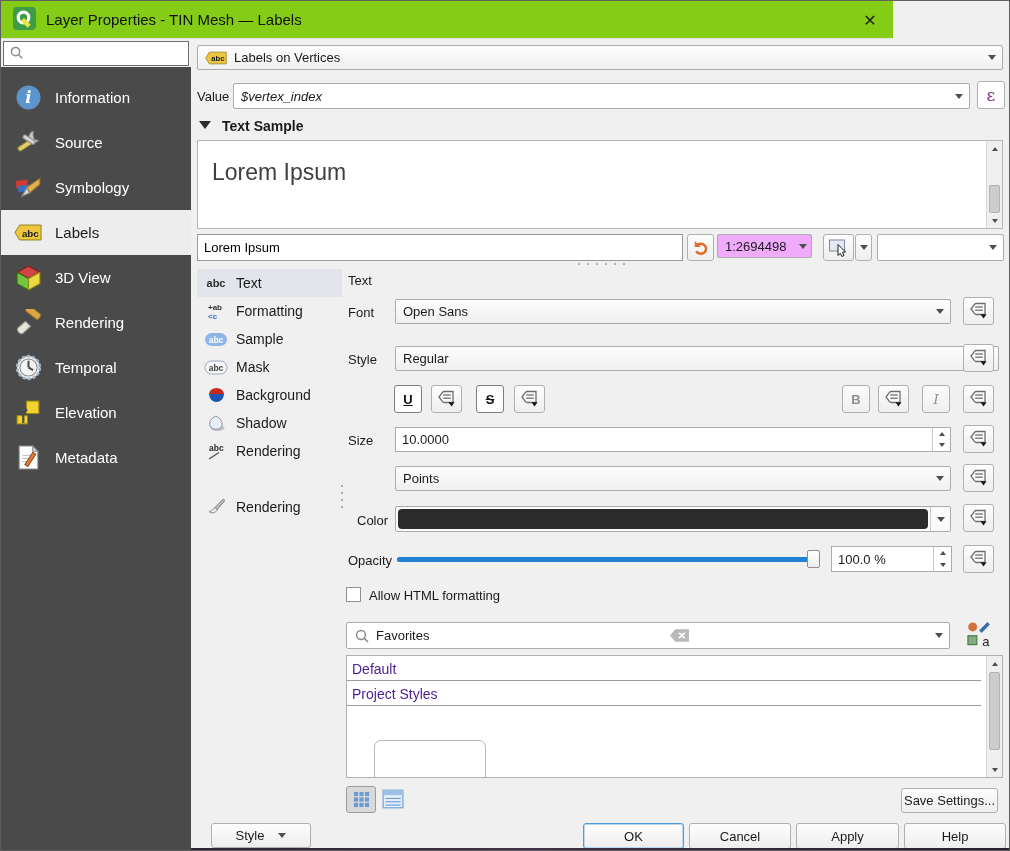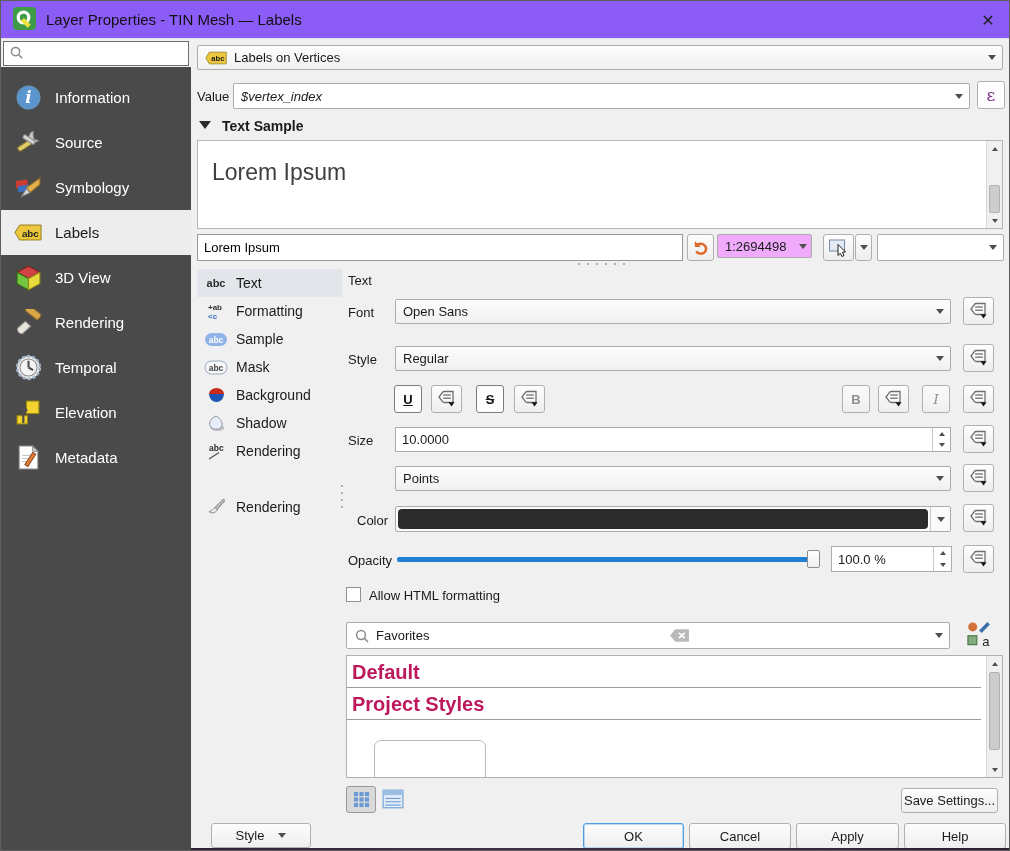--- a/index.html
+++ b/index.html
@@ -3,21 +3,21 @@
 <meta charset="utf-8">
 <style>
   *{margin:0;padding:0;box-sizing:border-box}
   html,body{background:#9a9a9a}
   #window{position:relative;width:1010px;height:851px;background:#f0f0f0;
     font-family:"Liberation Sans",sans-serif;font-size:13px;color:#1a1a1a;
     overflow:hidden;border:1px solid #5f5f5f}
   .abs{position:absolute}
 
   
-  .titlebar{position:absolute;left:0;top:0;width:1010px;height:38px;background:#8b5cf6;
+  .titlebar{position:absolute;left:0;top:0;width:892px;height:38px;background:#84cc16;
     display:flex;align-items:center;padding-left:12px;gap:10px;border-bottom:1px solid #e3e3e3}
   .title{font-size:15px;color:#111}
   .close-btn{position:absolute;right:0;top:0;width:46px;height:38px;display:flex;
     align-items:center;justify-content:center;font-size:16px;color:#222;cursor:pointer}
 
   
   .searchbox{position:absolute;left:2px;top:40px;width:186px;height:25px;background:#fff;
     border:1px solid #6e6e6e;display:flex;align-items:center;padding-left:5px;gap:4px}
   .searchbox input{border:none;outline:none;flex:1;font:12px "Liberation Sans",sans-serif;min-width:0}
   .sidebar{position:absolute;left:0;top:66px;width:190px;height:785px;background:#4a4a4a}
@@ -57,21 +57,21 @@
 
   
   .fmt-btn{position:absolute;width:28px;height:28px;top:384px}
   .fmt-on{border:1px solid #7d7d7d;background:#fdfdfd;font-weight:bold;color:#111}
   .fmt-off{color:#8f8f8f;background:linear-gradient(#fbfbfb,#efefef)}
   .hdots{position:absolute;display:flex;gap:7px}
   .hdots i{width:2px;height:2px;background:#9a9a9a;border-radius:50%}
   .vdots{position:absolute;display:flex;flex-direction:column;gap:5px}
   .vdots i{width:2px;height:2px;background:#9a9a9a;border-radius:50%}
   .section-hr{border-bottom:1px solid #9c9c9c}
-  .style-hdr{font-size:20px;font-weight:bold;color:#be185d;padding:5px 5px 3px 5px}
+  .style-hdr{font-size:14px;font-weight:normal;color:#4c1d95;padding:5px 5px 3px 5px}
   .bottom-sliver{position:absolute;left:190px;top:847px;width:820px;height:4px;
     background:linear-gradient(90deg,#2e2435,#413148 40%,#2b2030)}
 </style>
 </head>
 <body>
 
 <div id="window">
 
   <div class="titlebar">
     <span><svg width="23" height="23" viewBox="0 0 23 23">
@@ -358,21 +358,21 @@
   <span class="dd-btn" style="left:962px;top:296px">
       <span class="dd"><svg width="19" height="18" viewBox="0 0 19 18">
           <path d="M16 2.5 h-8.7 a2.2 2.2 0 0 0 -1.8 0.9 L2 8 l3.5 4.6 a2.2 2.2 0 0 0 1.8 0.9 H16 z" fill="#fbfbfb" stroke="#6e6e6e" stroke-width="1.3"></path>
           <line x1="6.2" y1="6" x2="13.8" y2="6" stroke="#6e6e6e" stroke-width="1.3"></line>
           <line x1="6.2" y1="9.2" x2="13.8" y2="9.2" stroke="#6e6e6e" stroke-width="1.3"></line>
           <path d="M11.5 13.2 h6 l-3 4.2 z" fill="#161616"></path>
         </svg></span>
     </span>
 
   <span class="lbl" style="left:347px;top:351px">Style</span>
-  <div class="combo abs" style="left:394px;top:345px;width:556px;height:25px">
+  <div class="combo abs" style="left:394px;top:345px;width:604px;height:25px">
     <span>Regular</span>
     <span class="caret-box">
         <i class="tri-dn"></i>
       </span>
   </div>
   <span class="dd-btn" style="left:962px;top:343px">
       <span class="dd"><svg width="19" height="18" viewBox="0 0 19 18">
           <path d="M16 2.5 h-8.7 a2.2 2.2 0 0 0 -1.8 0.9 L2 8 l3.5 4.6 a2.2 2.2 0 0 0 1.8 0.9 H16 z" fill="#fbfbfb" stroke="#6e6e6e" stroke-width="1.3"></path>
           <line x1="6.2" y1="6" x2="13.8" y2="6" stroke="#6e6e6e" stroke-width="1.3"></line>
           <line x1="6.2" y1="9.2" x2="13.8" y2="9.2" stroke="#6e6e6e" stroke-width="1.3"></line>

